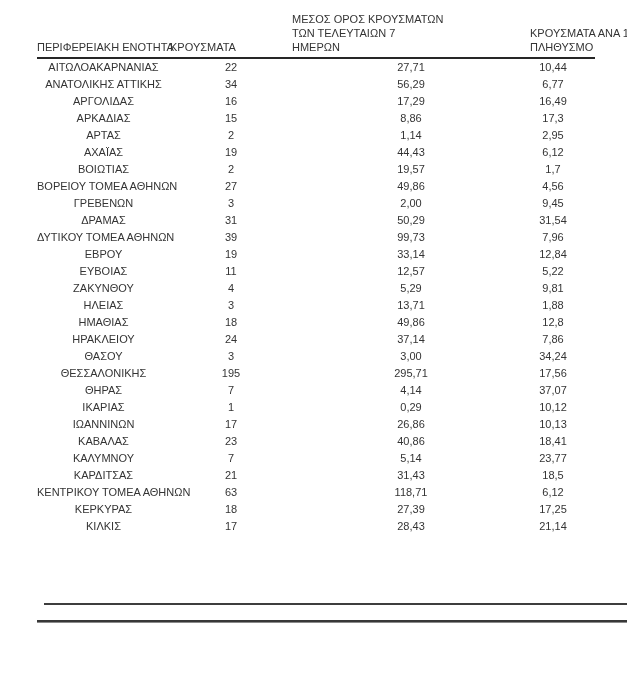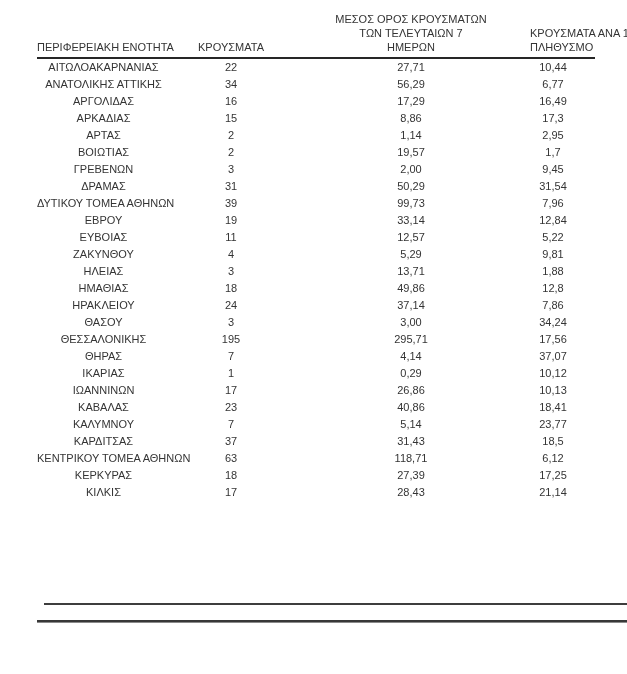--- a/index.html
+++ b/index.html
@@ -26,21 +26,21 @@
   }
   col.c-region  { width: 133px; }
   col.c-cases   { width: 122px; }
   col.c-avg7    { width: 238px; }
   col.c-per100k { width: 92px;  }
   thead th {
     vertical-align: bottom;
     font-weight: 400;
     font-size: 11px;
     line-height: 14px;
-    text-align: center;
+    text-align: left;
     padding: 0 0 5px 0;
     white-space: nowrap;
     color: #343434;
   }
   thead th .hline { white-space: nowrap; }
   
   th.per100k, td.per100k { padding-right: 46px; }
   tbody td {
     height: 17px;
     font-size: 11px;
@@ -127,26 +127,38 @@
           <td class="avg7">8,86</td>
           <td class="per100k">17,3</td>
         </tr>
         <tr>
           <td class="region">ΑΡΤΑΣ</td>
           <td class="cases">2</td>
           <td class="avg7">1,14</td>
           <td class="per100k">2,95</td>
         </tr>
         <tr>
+          <td class="region">ΑΧΑΪΑΣ</td>
+          <td class="cases">19</td>
+          <td class="avg7">44,43</td>
+          <td class="per100k">6,12</td>
+        </tr>
+        <tr>
           <td class="region">ΒΟΙΩΤΙΑΣ</td>
           <td class="cases">2</td>
           <td class="avg7">19,57</td>
           <td class="per100k">1,7</td>
         </tr>
         <tr>
+          <td class="region">ΒΟΡΕΙΟΥ ΤΟΜΕΑ ΑΘΗΝΩΝ</td>
+          <td class="cases">27</td>
+          <td class="avg7">49,86</td>
+          <td class="per100k">4,56</td>
+        </tr>
+        <tr>
           <td class="region">ΓΡΕΒΕΝΩΝ</td>
           <td class="cases">3</td>
           <td class="avg7">2,00</td>
           <td class="per100k">9,45</td>
         </tr>
         <tr>
           <td class="region">ΔΡΑΜΑΣ</td>
           <td class="cases">31</td>
           <td class="avg7">50,29</td>
           <td class="per100k">31,54</td>
@@ -230,21 +242,21 @@
           <td class="per100k">18,41</td>
         </tr>
         <tr>
           <td class="region">ΚΑΛΥΜΝΟΥ</td>
           <td class="cases">7</td>
           <td class="avg7">5,14</td>
           <td class="per100k">23,77</td>
         </tr>
         <tr>
           <td class="region">ΚΑΡΔΙΤΣΑΣ</td>
-          <td class="cases">37</td>
+          <td class="cases">21</td>
           <td class="avg7">31,43</td>
           <td class="per100k">18,5</td>
         </tr>
         <tr>
           <td class="region">ΚΕΝΤΡΙΚΟΥ ΤΟΜΕΑ ΑΘΗΝΩΝ</td>
           <td class="cases">63</td>
           <td class="avg7">118,71</td>
           <td class="per100k">6,12</td>
         </tr>
         <tr>

